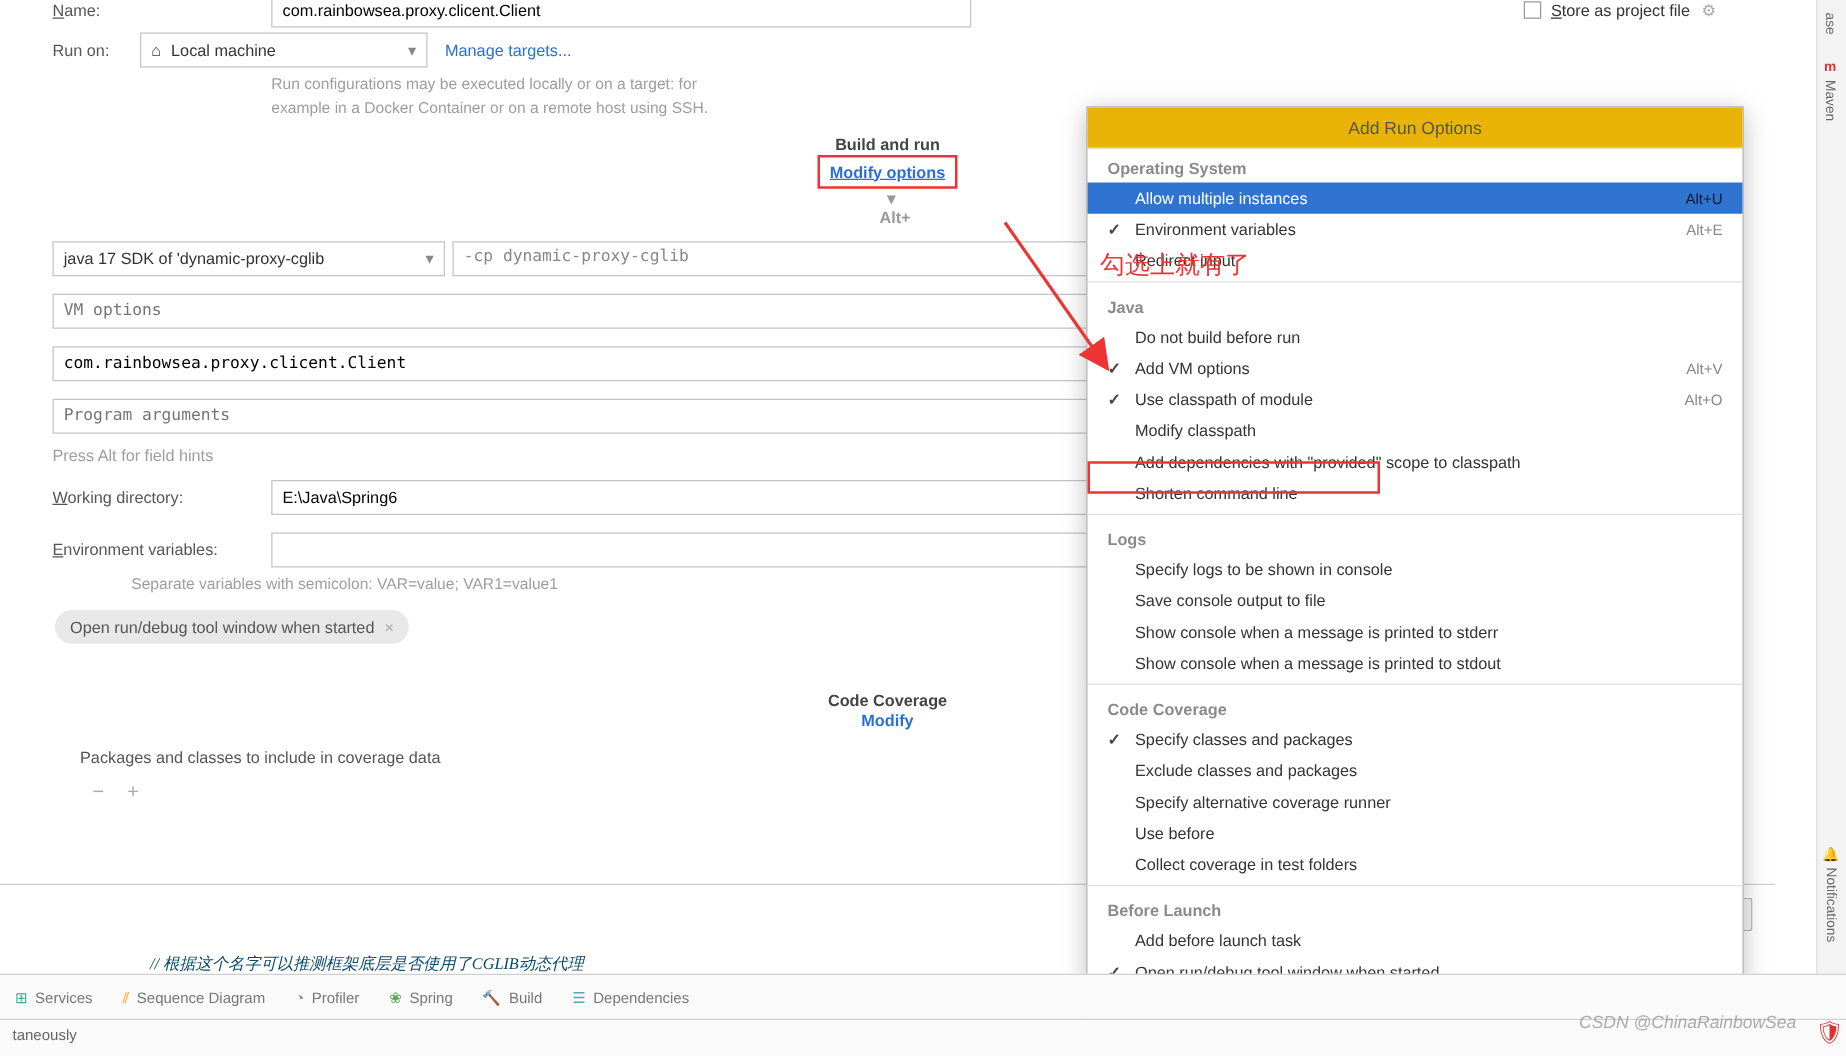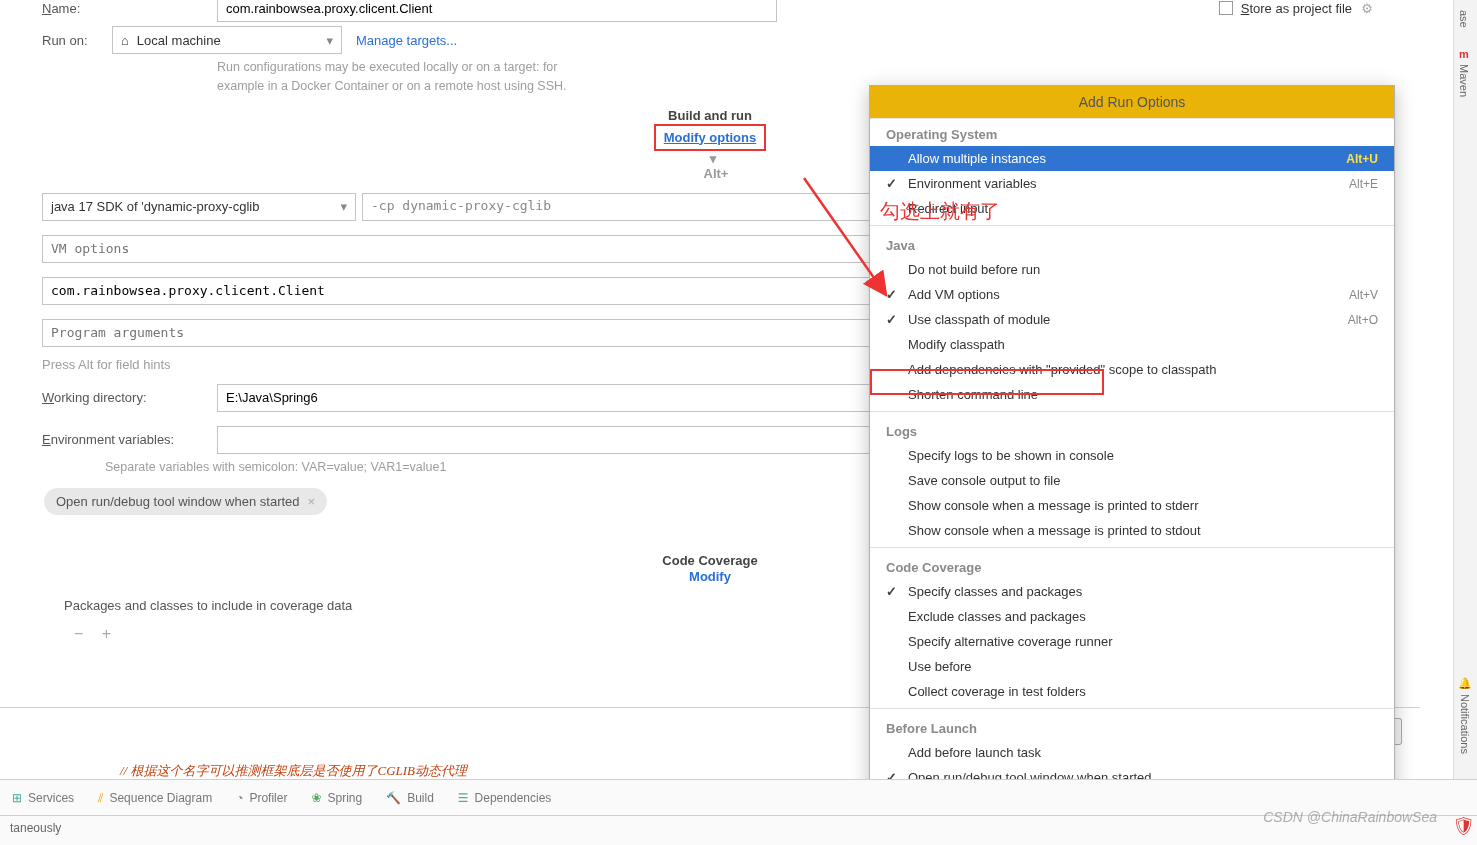--- a/index.html
+++ b/index.html
@@ -25,32 +25,32 @@
 .footer { position: absolute; bottom: 0; left: 0; right: 0; border-top: 1px solid #d0d0d0; padding: 10px 18px; display: flex; justify-content: flex-end; gap: 8px; background: #fff; }
 .popup { position: absolute; top: 85px; left: 869px; width: 526px; background: #fff; border: 1px solid #b0b0b0; box-shadow: 0 4px 18px rgba(0,0,0,0.25); }
 .popup-title { text-align: center; padding: 8px; color: #555; font-size: 14px; border-bottom: 1px solid #e5e5e5; background: #eab308; }
 .popup-group-lbl { padding: 8px 16px 4px 16px; color: #8a8a8a; font-weight: 600; font-size: 13px; }
 .popup-item { display: flex; align-items: center; padding: 4px 16px 4px 16px; height: 25px; cursor: pointer; }
 .popup-item.selected { background: #2f74d0; color: #fff; }
 .popup-item .check { width: 22px; color: #444; font-weight: bold; }
 .popup-item.selected .check { color: #fff; }
 .popup-item .txt { flex: 1; }
 .popup-item .shortcut { color: #888; font-size: 12px; }
-.popup-item.selected .shortcut { color: #fde047; font-weight: bold; }
+.popup-item.selected .shortcut { color: #0f172a; }
 .popup-sep { border-top: 1px solid #e0e0e0; margin: 4px 0; }
 .popup-hint { padding: 6px 14px; color: #8a8a8a; font-size: 12px; border-top: 1px solid #e0e0e0; background: #fafafa; }
 .highlight-box { position: absolute; border: 2px solid #e33; pointer-events: none; }
 .annot { position: absolute; color: #e33; font-size: 20px; font-family: "SimSun", serif; }
 .bottom-strip { position: absolute; bottom: 30px; left: 0; right: 0; height: 36px; background: #fafafa; border-top: 1px solid #d0d0d0; display: flex; align-items: center; font-size: 12px; color: #777; }
 .bottom-strip .tab { display: flex; align-items: center; padding: 0 12px; gap: 6px; }
 .status-bar { position: absolute; bottom: 0; left: 0; right: 0; height: 30px; background: #fafafa; border-top: 1px solid #d0d0d0; padding: 5px 10px; font-size: 12px; color: #666; }
 .right-rail { position: absolute; top: 0; right: 0; width: 24px; height: 845px; background: #f3f3f3; border-left: 1px solid #ddd; }
 .rail-item { writing-mode: vertical-rl; padding: 10px 4px; font-size: 11px; color: #666; display: flex; align-items: center; gap: 4px; }
 .watermark { position: absolute; bottom: 20px; right: 40px; color: rgba(130,130,130,0.65); font-size: 14px; font-style: italic; pointer-events: none; }
-.comment { position: absolute; bottom: 65px; left: 120px; font-style: italic; color: #c2410c; font-family: serif; }
+.comment { position: absolute; bottom: 65px; left: 120px; font-style: italic; color: #0c4a6e; font-family: serif; }
 .checkbox { width: 14px; height: 14px; border: 1px solid #999; display: inline-block; margin-right: 8px; }
 svg.arrow-svg { position: absolute; pointer-events: none; top: 0; left: 0; }
 </style>
 </head>
 <body>
 
 <div class="right-rail">
   <div class="rail-item">ase</div>
   <div class="rail-item">
       <span style="color:#d33;font-weight:bold;writing-mode:horizontal-tb">m</span>

